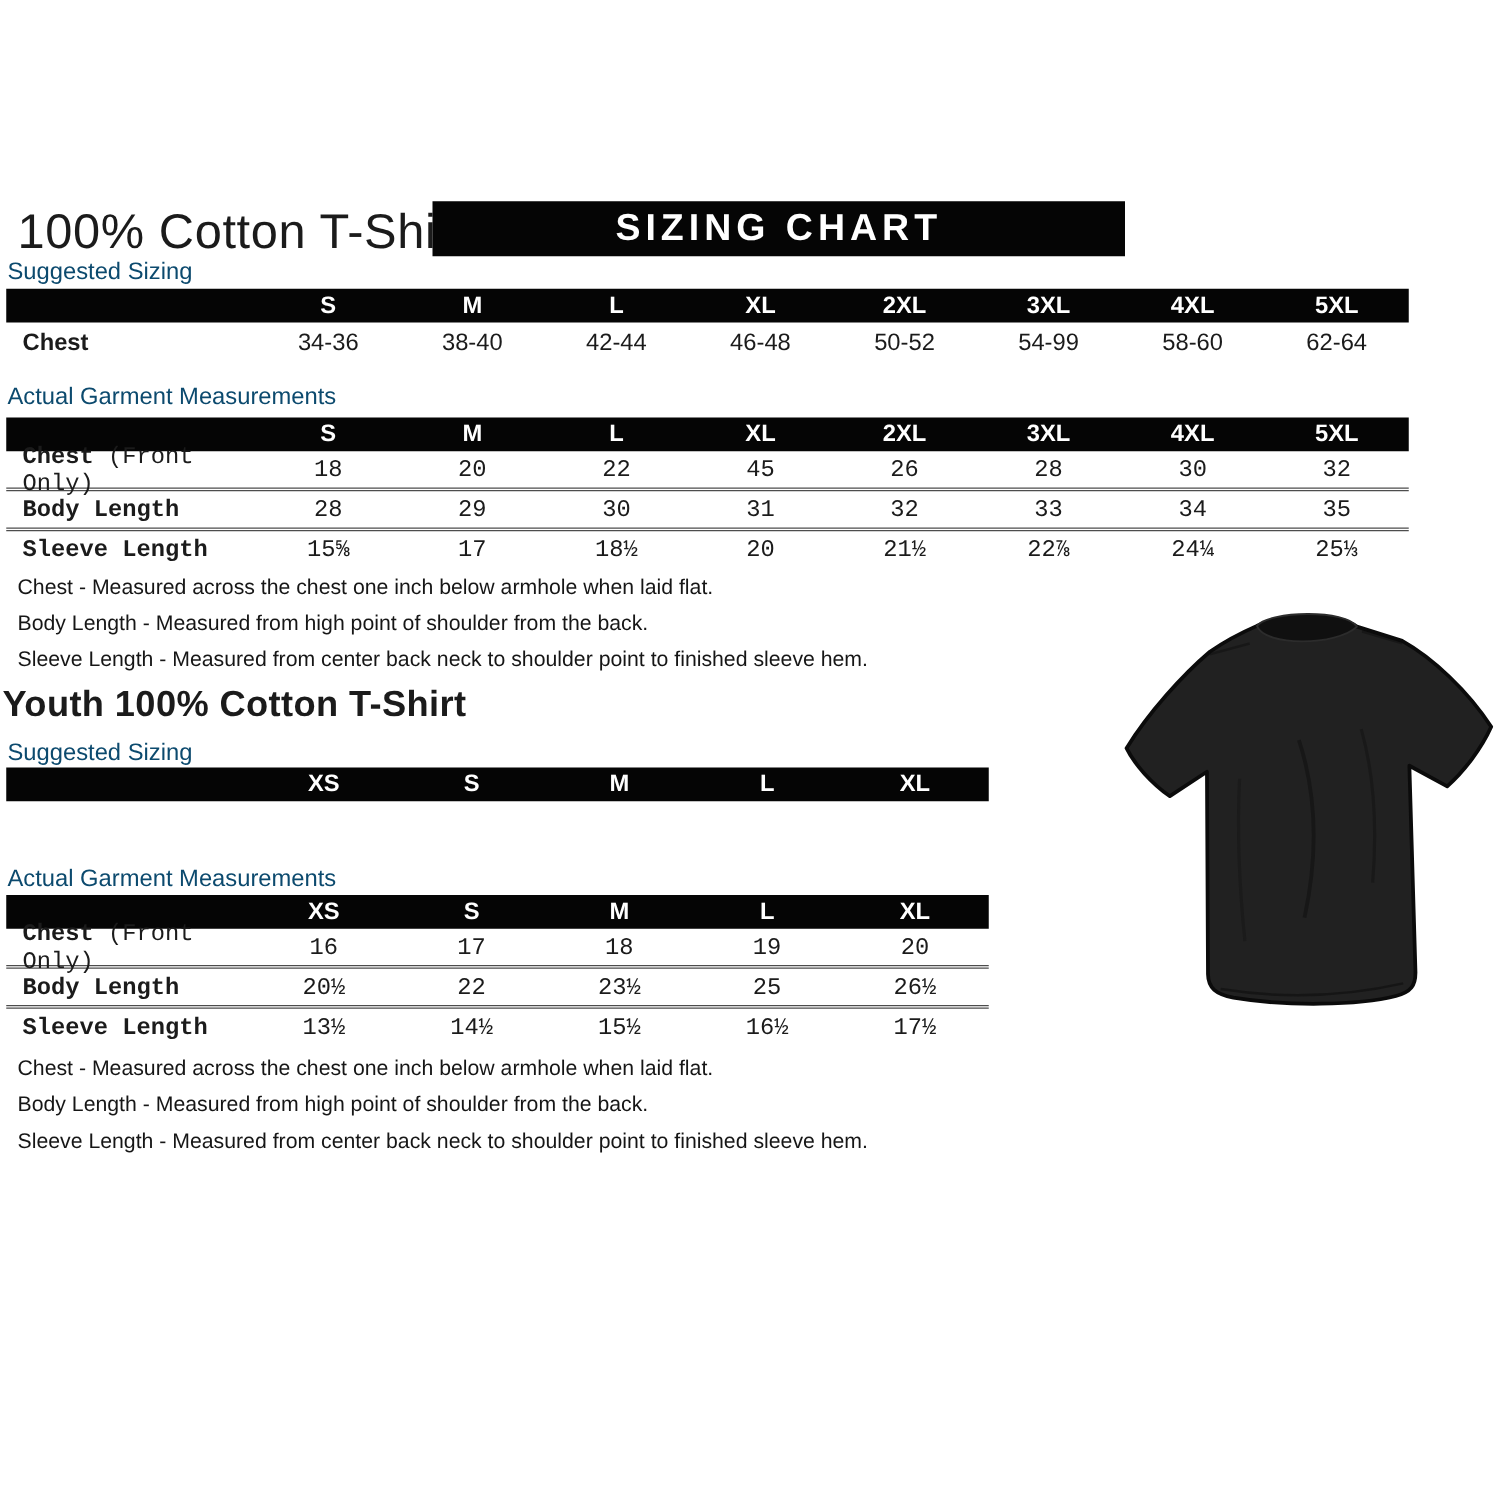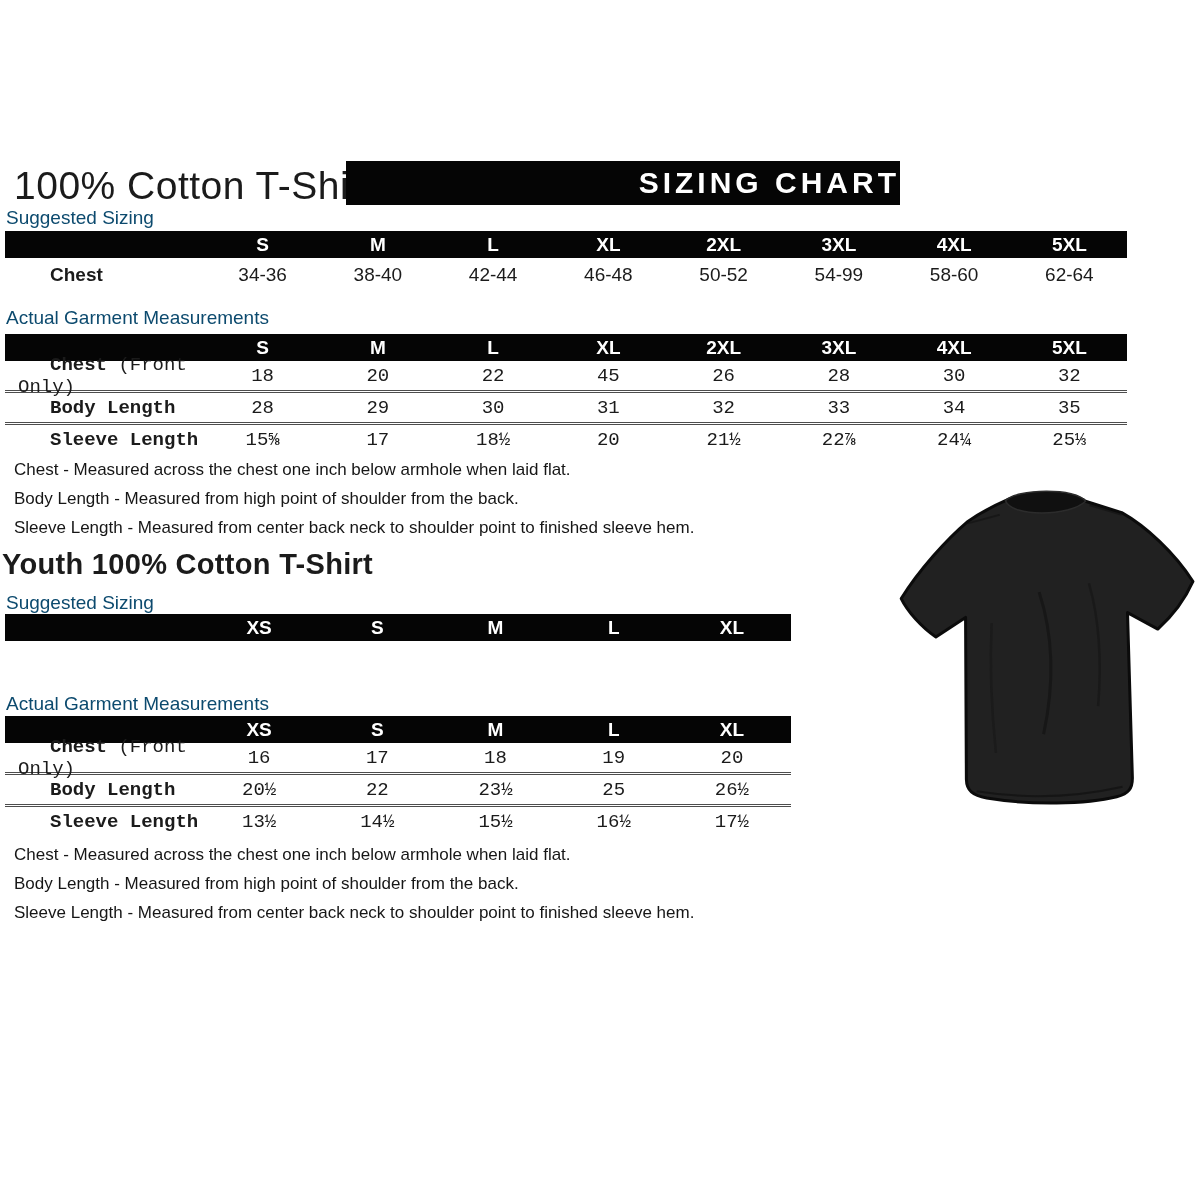--- a/index.html
+++ b/index.html
@@ -3,36 +3,36 @@
 <meta charset="utf-8">
 <style>
   html,body{margin:0;padding:0;background:#fff;}
   .page{
     position:relative;width:1200px;height:1200px;background:#ffffff;
     font-family:"Liberation Sans", sans-serif;color:#1b1b1b;overflow:hidden;
   }
   .title{position:absolute;left:14px;top:164px;font-size:39px;font-weight:500;letter-spacing:0.5px;}
   .banner{
     position:absolute;left:346px;top:161px;width:554px;height:44px;background:#050505;
-    display:flex;align-items:center;justify-content:flex-end;
+    display:flex;align-items:center;justify-content:center;
   }
   .banner span{color:#ffffff;font-weight:700;font-size:30px;letter-spacing:4px;}
   .sec-label{position:absolute;left:6px;font-size:19px;color:#0c4a6e;}
   .youth-title{position:absolute;left:2px;font-size:29px;font-weight:700;letter-spacing:0.3px;}
   .table{position:absolute;left:5px;}
   .trow{display:flex;align-items:center;}
   .thead{background:#050505;color:#fff;height:27px;font-weight:700;font-size:19px;}
   .tdata{font-size:19px;}
   .t-suggested .tdata{height:33px;}
   .t-actual .tdata{height:29px;font-family:Liberation Mono, monospace;}
   .t-actual .tdata + .tdata{border-top:3px double #4d4d4d;}
   .tlabel{box-sizing:border-box;padding-left:13px;text-align:left;}
   .adult-t .tlabel{width:200px;}
   .youth-t .tlabel{width:195px;}
-  .tlabel b{font-weight:700;margin-left:32px;}
+  .tlabel b{font-weight:700;}
   .tlabel span{font-weight:400;}
   .tcell{flex:1;text-align:center;}
   .notes{position:absolute;left:14px;font-size:17px;color:#161616;}
   .notes div{margin-bottom:9px;white-space:nowrap;}
   .shirt{position:absolute;}
 </style>
 </head>
 <body>
 
 <div class="page">

